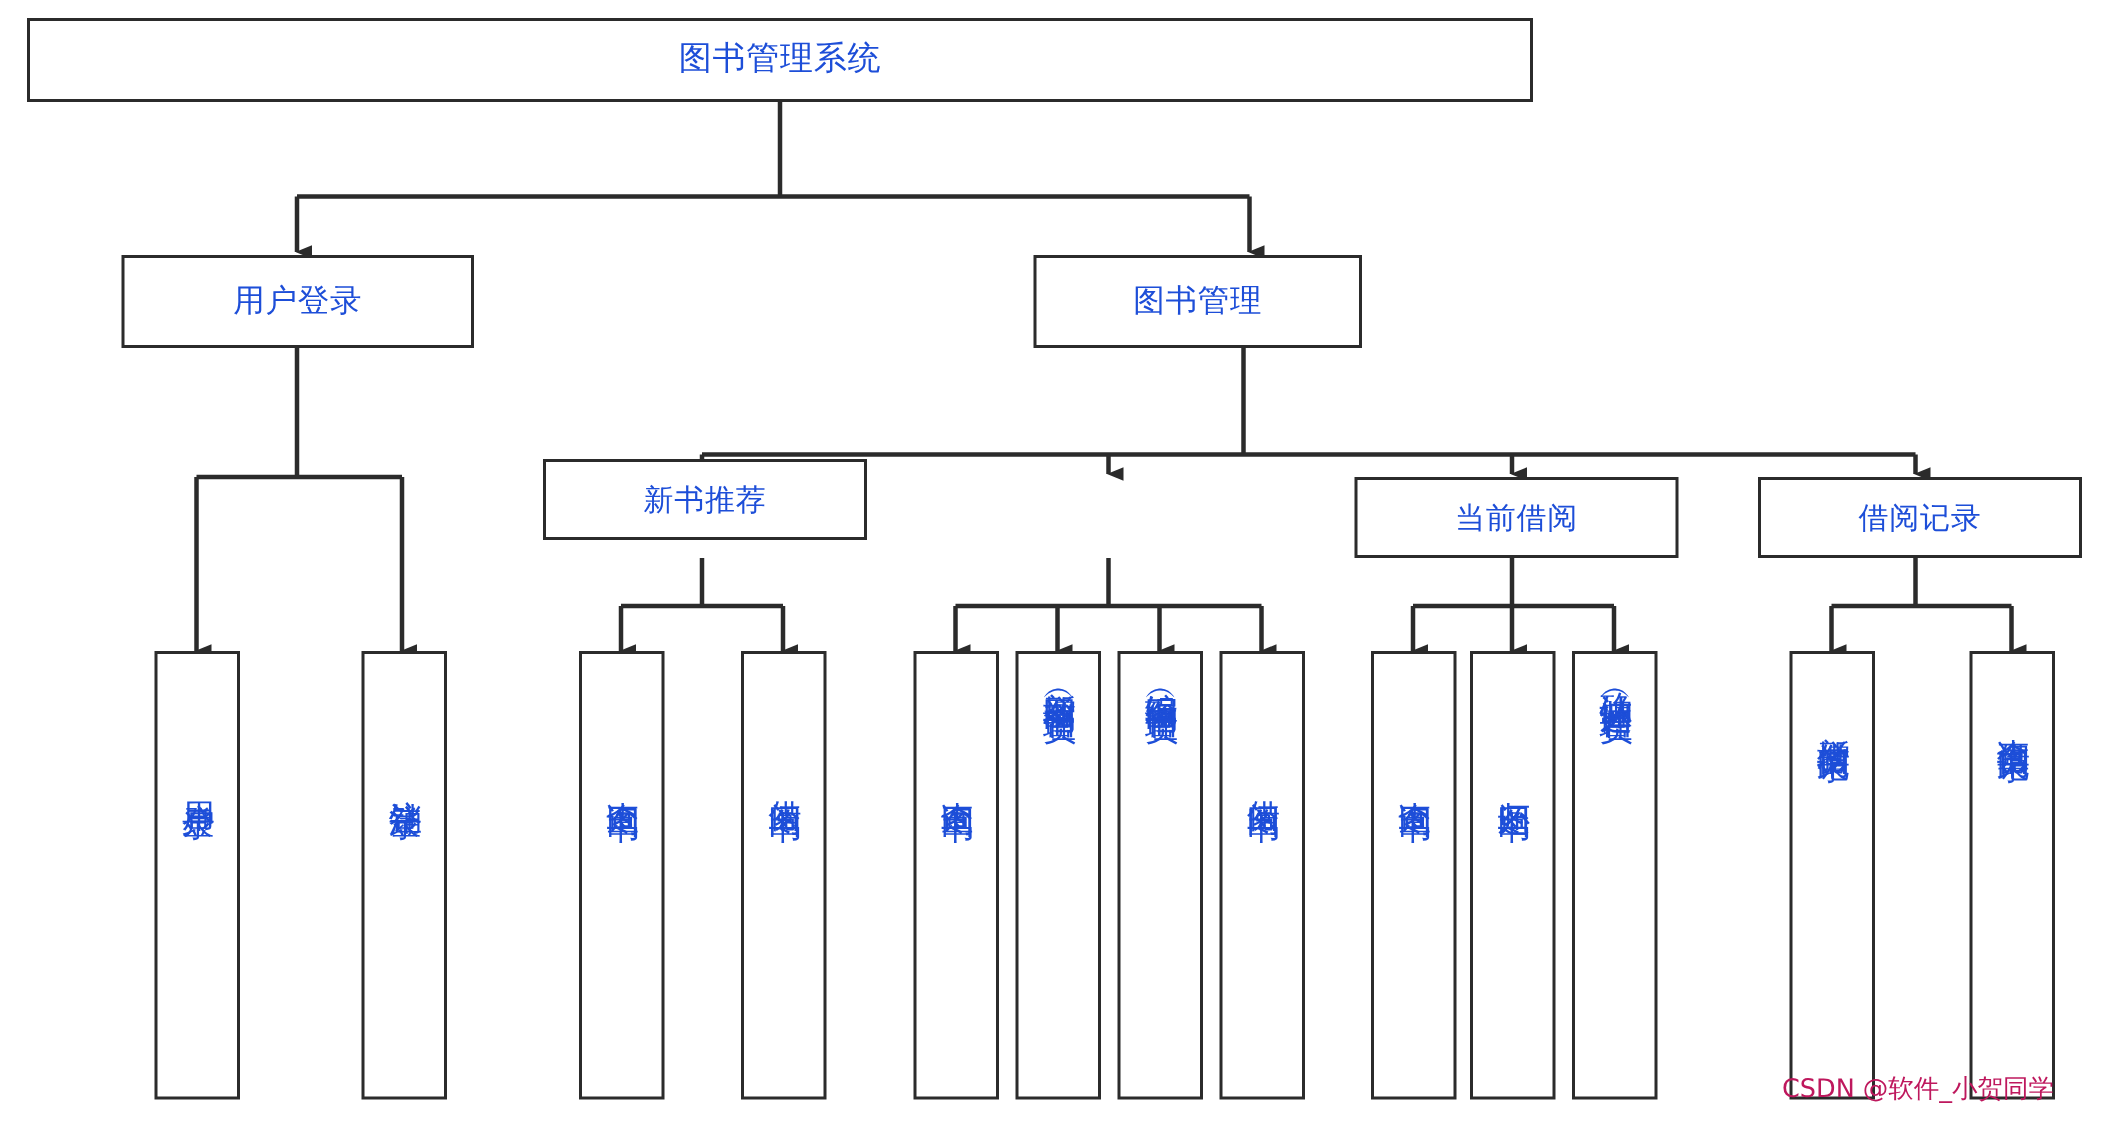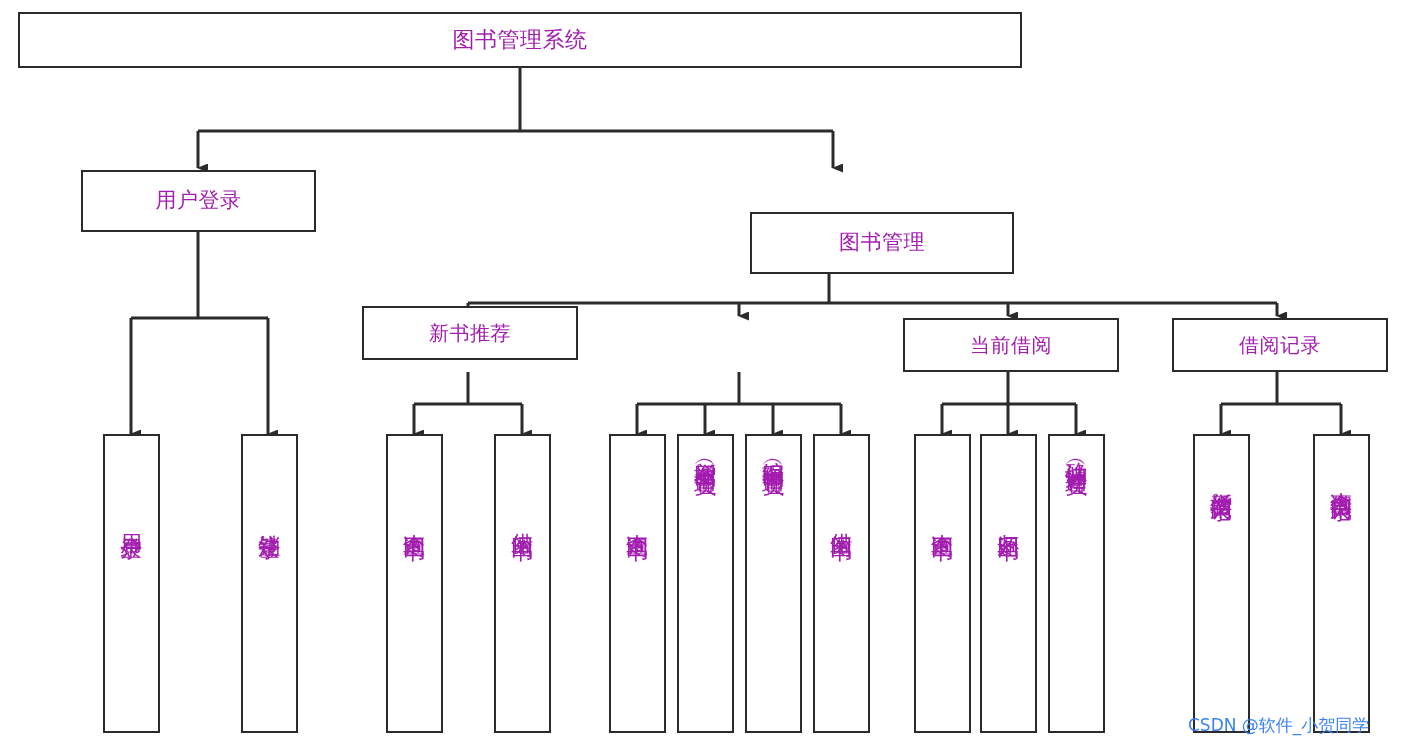--- a/index.html
+++ b/index.html
@@ -34,21 +34,21 @@
     border: 2px solid #2b2b2b;
     display: flex;
     align-items: center;
     justify-content: center;
     z-index: 2;
   }
   .node .lbl {
     font-size: 21px;
     line-height: 1.1;
     letter-spacing: 0.5px;
-    color: #a21caf;
+    color: #1d4ed8;
     white-space: nowrap;
     user-select: none;
   }
   .node.root .lbl { font-size: 22px; }
   .node.lvl2 .lbl { font-size: 21px; }
   .node.lvl3 .lbl { font-size: 20px; }
 
   
   .node.leaf {
     align-items: flex-start;
@@ -61,21 +61,21 @@
     line-height: 1.25;
     letter-spacing: 2px;
     white-space: nowrap;
     padding-top: 2px;
   }
   .watermark {
     position: absolute;
     left: 1188px;
     top: 714px;
     font-size: 17px;
-    color: #3b82f6;
+    color: #be185d;
     white-space: nowrap;
     z-index: 5;
     user-select: none;
   }
 </style>
 </head>
 <body>
 
 <div id="canvas">
 
@@ -135,21 +135,21 @@
   </svg>
 
   <div class="node root" style="left:18px; top:12px; width:1004px; height:56px;">
     <span class="lbl">图书管理系统</span>
   </div>
 
   <div class="node lvl2" style="left:81px; top:170px; width:235px; height:62px;">
     <span class="lbl">用户登录</span>
   </div>
 
-  <div class="node lvl2" style="left:750px; top:170px; width:264px; height:62px;margin-top:42px;">
+  <div class="node lvl2" style="left:689px; top:170px; width:219px; height:62px;">
     <span class="lbl">图书管理</span>
   </div>
 
   <div class="node lvl3" style="left:362px; top:306px; width:216px; height:54px;">
     <span class="lbl">新书推荐</span>
   </div>
 
 
   <div class="node lvl3" style="left:1172px; top:318px; width:216px; height:54px;">
     <span class="lbl">借阅记录</span>

